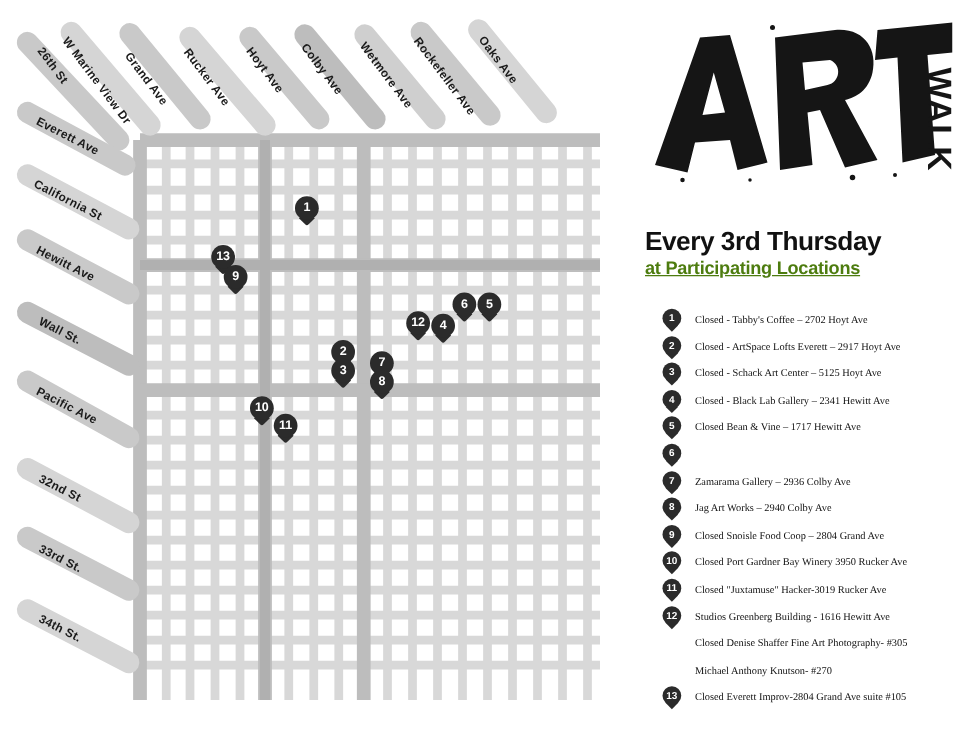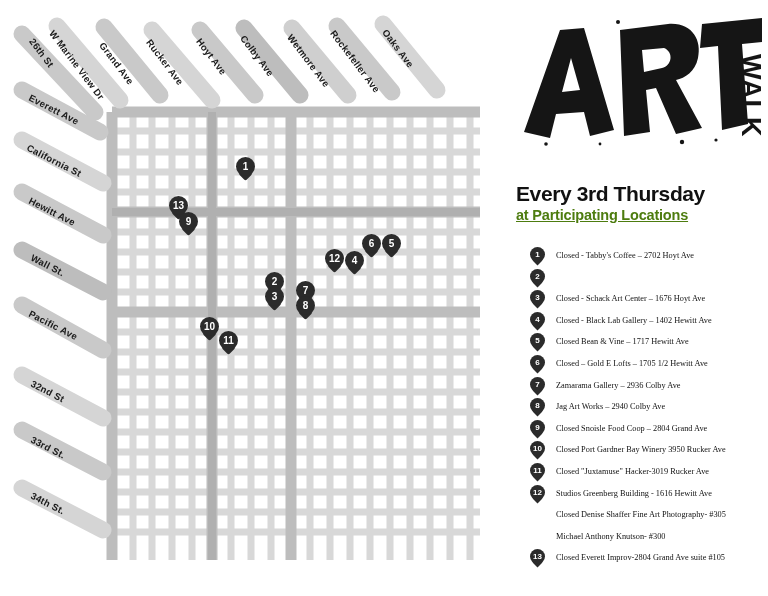--- a/index.html
+++ b/index.html
@@ -373,56 +373,56 @@
         </span>
         <span class="legend-text">Closed - Tabby's Coffee – 2702 Hoyt Ave</span>
       </div>
 
       <div class="legend-row">
         <span class="legend-pin">
           <span class="tail"></span>
             <span class="head"></span>
           <span class="num">2</span>
         </span>
+        <span class="legend-text">Closed - ArtSpace Lofts Everett – 2917 Hoyt Ave</span>
       </div>
 
       <div class="legend-row">
         <span class="legend-pin">
           <span class="tail"></span>
             <span class="head"></span>
           <span class="num">3</span>
         </span>
-        <span class="legend-text">Closed - Schack Art Center – 1676 Hoyt Ave</span>
+        <span class="legend-text">Closed - Schack Art Center – 5125 Hoyt Ave</span>
       </div>
 
       <div class="legend-row">
         <span class="legend-pin">
           <span class="tail"></span>
             <span class="head"></span>
           <span class="num">4</span>
         </span>
-        <span class="legend-text">Closed - Black Lab Gallery – 1402 Hewitt Ave</span>
+        <span class="legend-text">Closed - Black Lab Gallery – 2341 Hewitt Ave</span>
       </div>
 
       <div class="legend-row">
         <span class="legend-pin">
           <span class="tail"></span>
             <span class="head"></span>
           <span class="num">5</span>
         </span>
         <span class="legend-text">Closed Bean &amp; Vine  – 1717 Hewitt Ave</span>
       </div>
 
       <div class="legend-row">
         <span class="legend-pin">
           <span class="tail"></span>
             <span class="head"></span>
           <span class="num">6</span>
         </span>
-        <span class="legend-text">Closed – Gold E Lofts – 1705 1/2 Hewitt Ave</span>
       </div>
 
       <div class="legend-row">
         <span class="legend-pin">
           <span class="tail"></span>
             <span class="head"></span>
           <span class="num">7</span>
         </span>
         <span class="legend-text">Zamarama Gallery – 2936 Colby Ave</span>
       </div>
@@ -470,21 +470,21 @@
           <span class="num">12</span>
         </span>
         <span class="legend-text">Studios Greenberg Building - 1616 Hewitt Ave</span>
       </div>
 
       <div class="legend-row no-pin">
         <span class="legend-text">Closed Denise Shaffer Fine Art Photography- #305</span>
       </div>
 
       <div class="legend-row no-pin">
-        <span class="legend-text">Michael Anthony Knutson- #300</span>
+        <span class="legend-text">Michael Anthony Knutson- #270</span>
       </div>
 
       <div class="legend-row">
         <span class="legend-pin">
           <span class="tail"></span>
             <span class="head"></span>
           <span class="num">13</span>
         </span>
         <span class="legend-text">Closed Everett Improv-2804 Grand Ave suite #105</span>
       </div>

